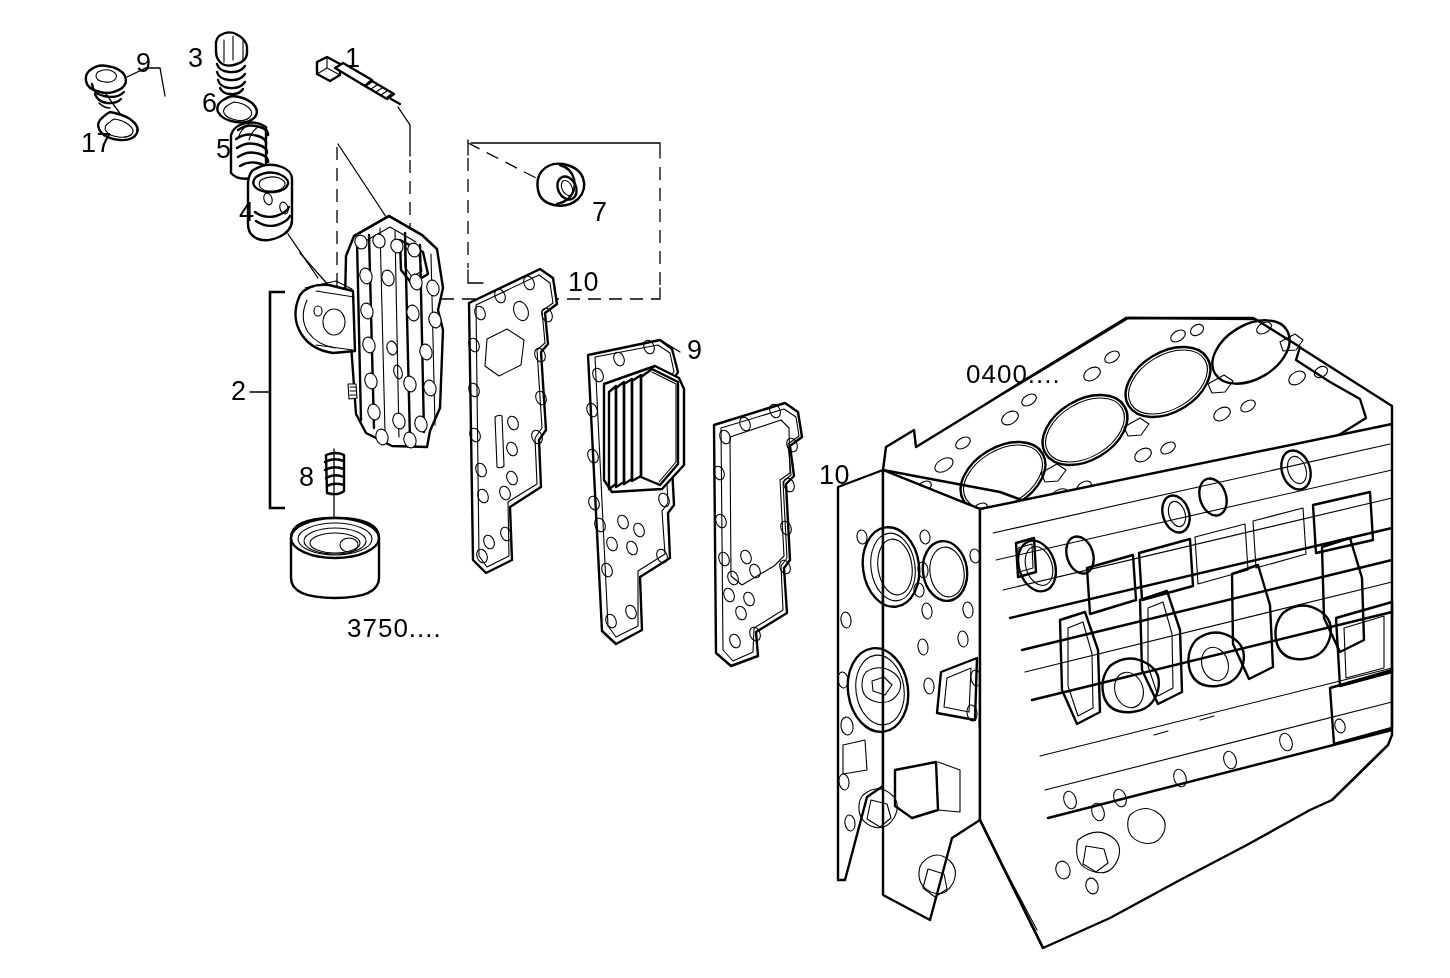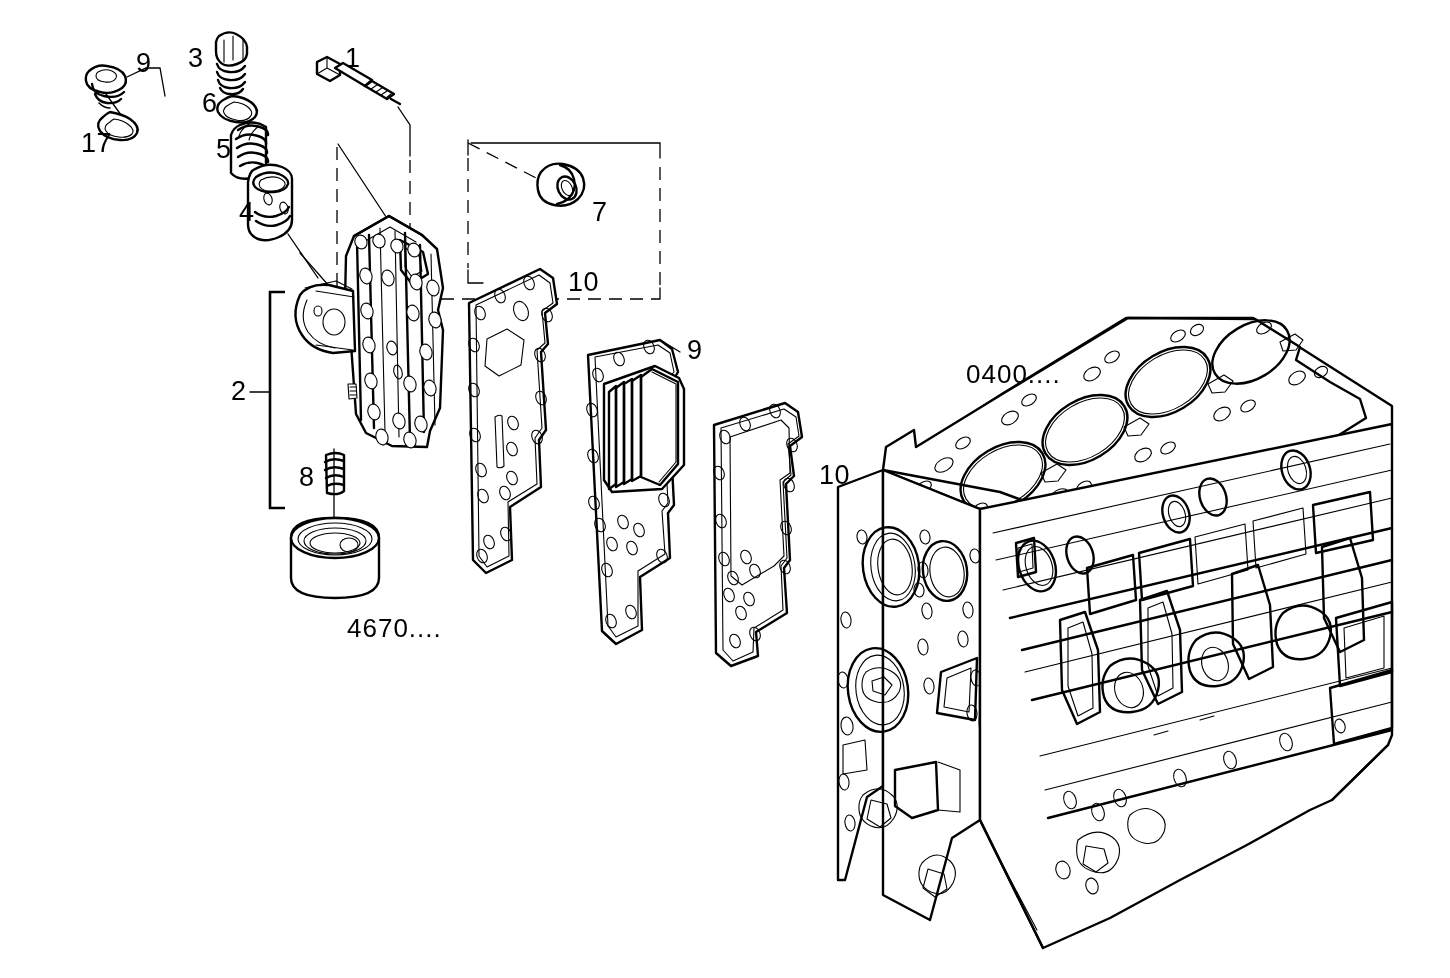--- a/index.html
+++ b/index.html
@@ -455,16 +455,16 @@
 <span class="lbl" style="left:216px;top:136px;">5</span>
 <span class="lbl" style="left:202px;top:90px;">6</span>
 <span class="lbl" style="left:592px;top:199px;">7</span>
 <span class="lbl" style="left:299px;top:464px;">8</span>
 <span class="lbl" style="left:687px;top:337px;">9</span>
 <span class="lbl" style="left:819px;top:430px;margin-top:32px;">10</span>
 <span class="lbl" style="left:568px;top:269px;">10</span>
 <span class="lbl" style="left:136px;top:50px;">9</span>
 <span class="lbl" style="left:81px;top:130px;">17</span>
 
-<span class="cap" style="left:347px;top:615px;">4670....</span>
+<span class="cap" style="left:347px;top:615px;">3750....</span>
 <span class="cap" style="left:966px;top:341px;margin-top:20px;">0400....</span>
 
 </div>
 
 </body></html>

